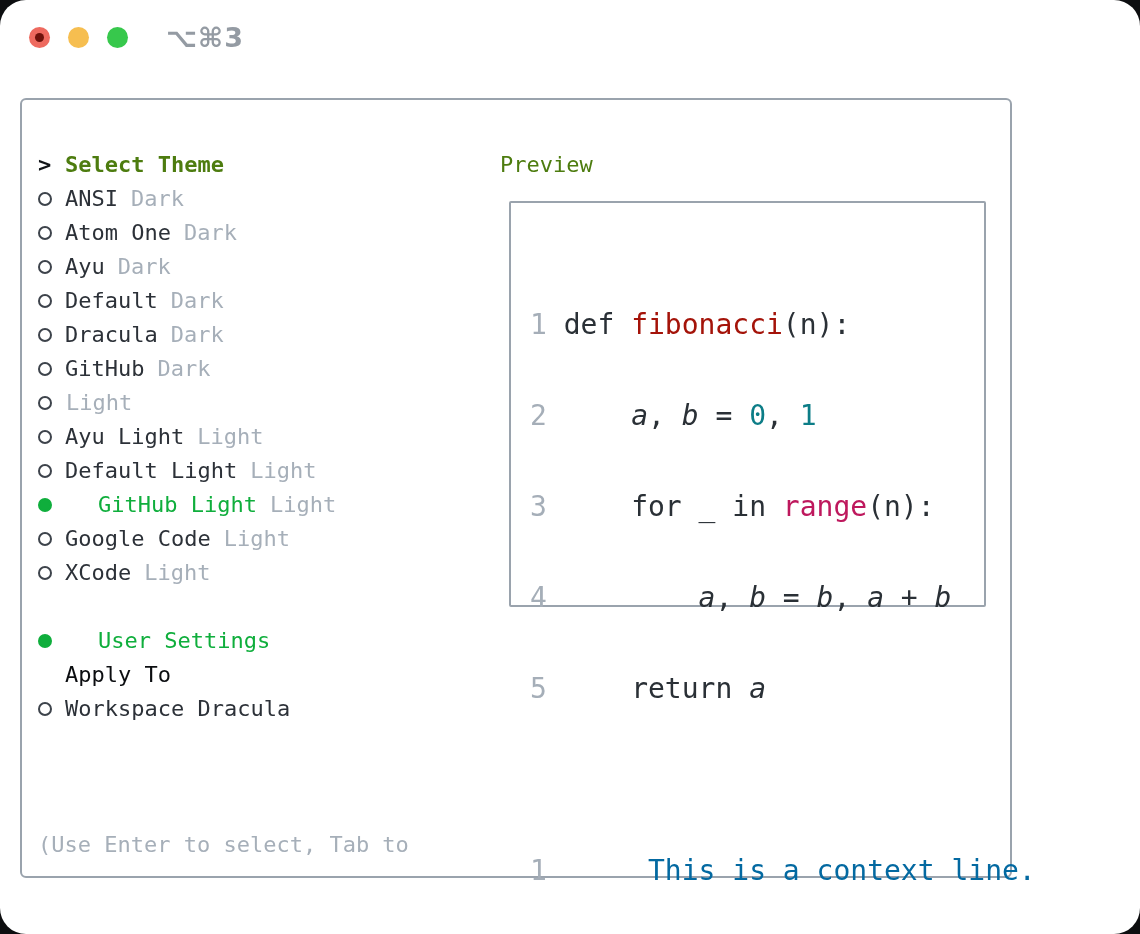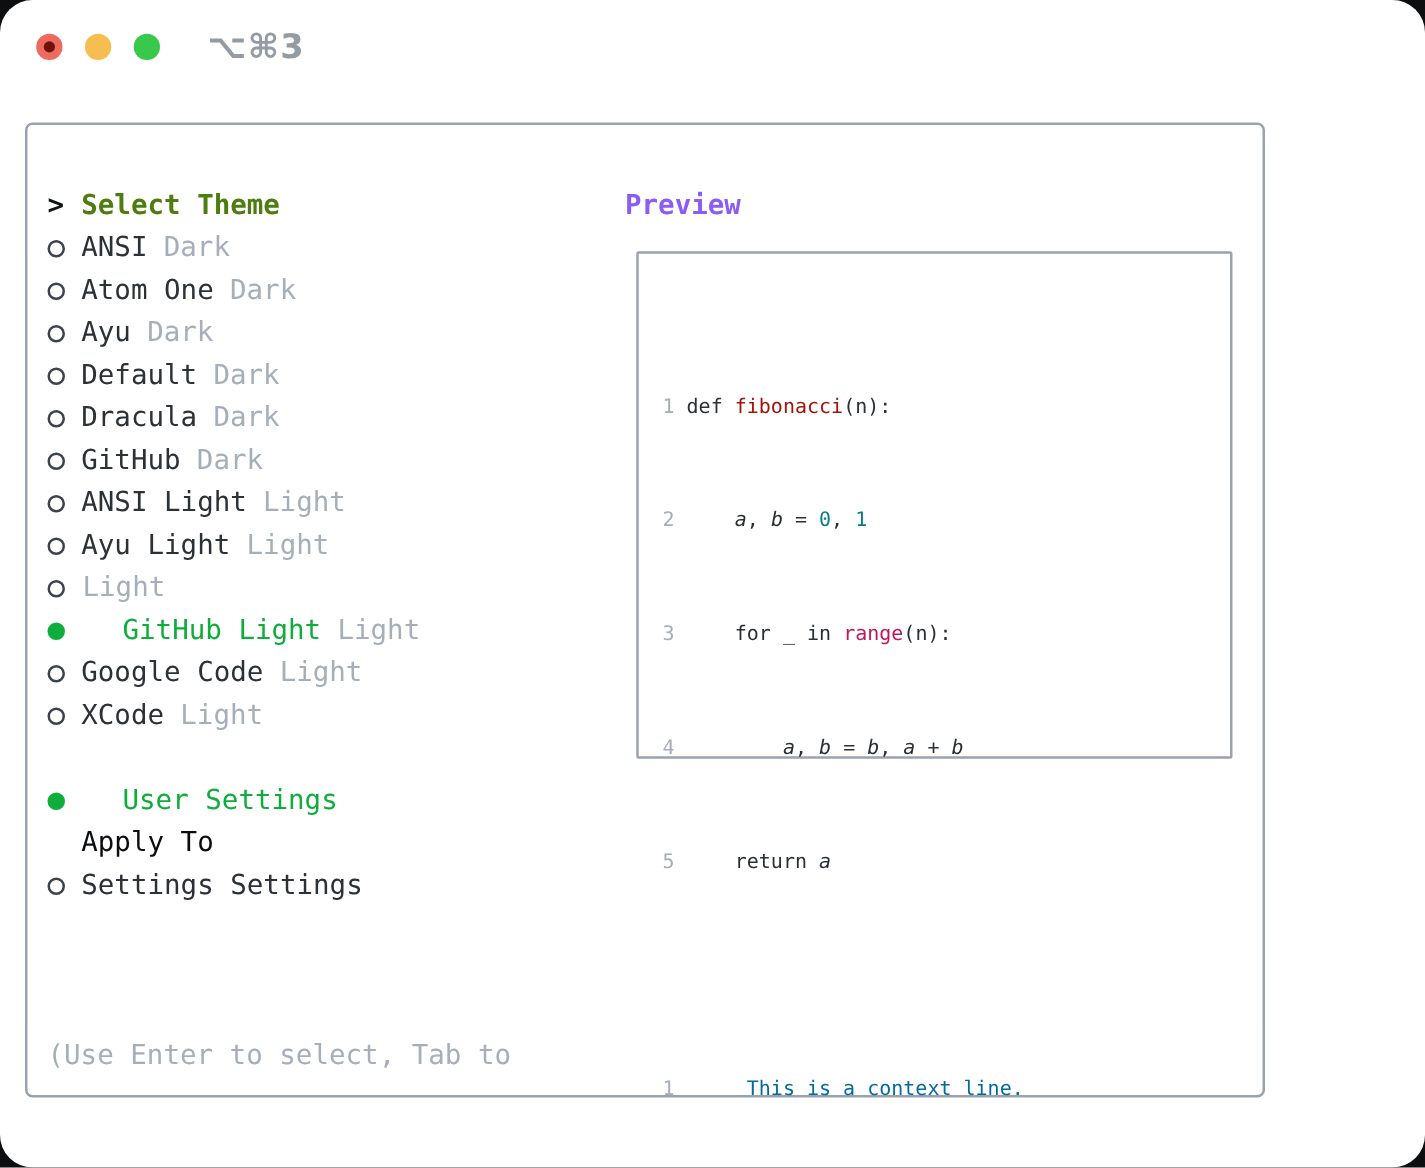--- a/index.html
+++ b/index.html
@@ -48,27 +48,27 @@
   .label.green{color:#0fae3c;margin-left:45px;}
   .suffix{margin-left:13px;color:#a6afb9;text-align:right;}
   
   .apply{position:absolute;left:16px;top:524px;}
   .apply-header .label{color:#0b0d10;}
   
   .hint{position:absolute;left:16px;top:660px;color:#a6afb9;white-space:pre;}
   .hint div{height:34px;line-height:34px;}
   
   .preview-label{position:absolute;left:478px;top:48px;height:34px;line-height:34px;
-                 font-weight:bold;color:#8b5cf6;text-align:right;}
+                 font-weight:normal;color:#4d7c0f;text-align:right;}
   .preview-box{
     position:absolute;left:487px;top:101px;width:477px;height:406px;
     border:2px solid #9aa3ad;border-radius:2px;background:#ffffff;box-sizing:border-box;
   }
   .codeblock{position:absolute;left:19px;top:48px;white-space:pre;}
-  .pline{height:34px;line-height:34px;font-size:16px;}
+  .pline{height:34px;line-height:34px;font-size:28px;}
   .lnum{display:inline-block;width:2ch;color:#a5aeb8;}
   .tok-plain{color:#2a3036;}
   .tok-func{color:#a41309;}
   .tok-var{color:#2a3036;font-style:italic;}
   .tok-num{color:#0c7d87;}
   .tok-builtin{color:#be185d;}
   .diff-context{color:#0369a1;}
 </style>
 </head>
 <body>
@@ -117,30 +117,30 @@
         <span class="label">Dracula</span>
         <span class="suffix">Dark</span>
       </div>
       <div class="row">
         <span class="marker"><span class="radio"></span></span>
         <span class="label">GitHub</span>
         <span class="suffix">Dark</span>
       </div>
       <div class="row">
         <span class="marker"><span class="radio"></span></span>
-        <span class="label">ANSI Light</span>
         <span class="suffix">Light</span>
       </div>
       <div class="row">
         <span class="marker"><span class="radio"></span></span>
         <span class="label">Ayu Light</span>
         <span class="suffix">Light</span>
       </div>
       <div class="row">
         <span class="marker"><span class="radio"></span></span>
+        <span class="label">Default Light</span>
         <span class="suffix">Light</span>
       </div>
       <div class="row">
         <span class="marker"><span class="radio filled"></span></span>
         <span class="label green">GitHub Light</span>
         <span class="suffix">Light</span>
       </div>
       <div class="row">
         <span class="marker"><span class="radio"></span></span>
         <span class="label">Google Code</span>
@@ -157,21 +157,21 @@
       <div class="row">
         <span class="marker"><span class="radio filled"></span></span>
         <span class="label green">User Settings</span>
       </div>
       <div class="row apply-header">
         <span class="marker"></span>
         <span class="label">Apply To</span>
       </div>
       <div class="row">
         <span class="marker"><span class="radio"></span></span>
-        <span class="label">Settings Settings</span>
+        <span class="label">Workspace Dracula</span>
       </div>
     </div>
 
     <div class="hint mono">
       <div>(Use Enter to select, Tab to</div>
       <div>change focus)</div>
     </div>
 
     <div class="preview-label mono">Preview</div>
 

